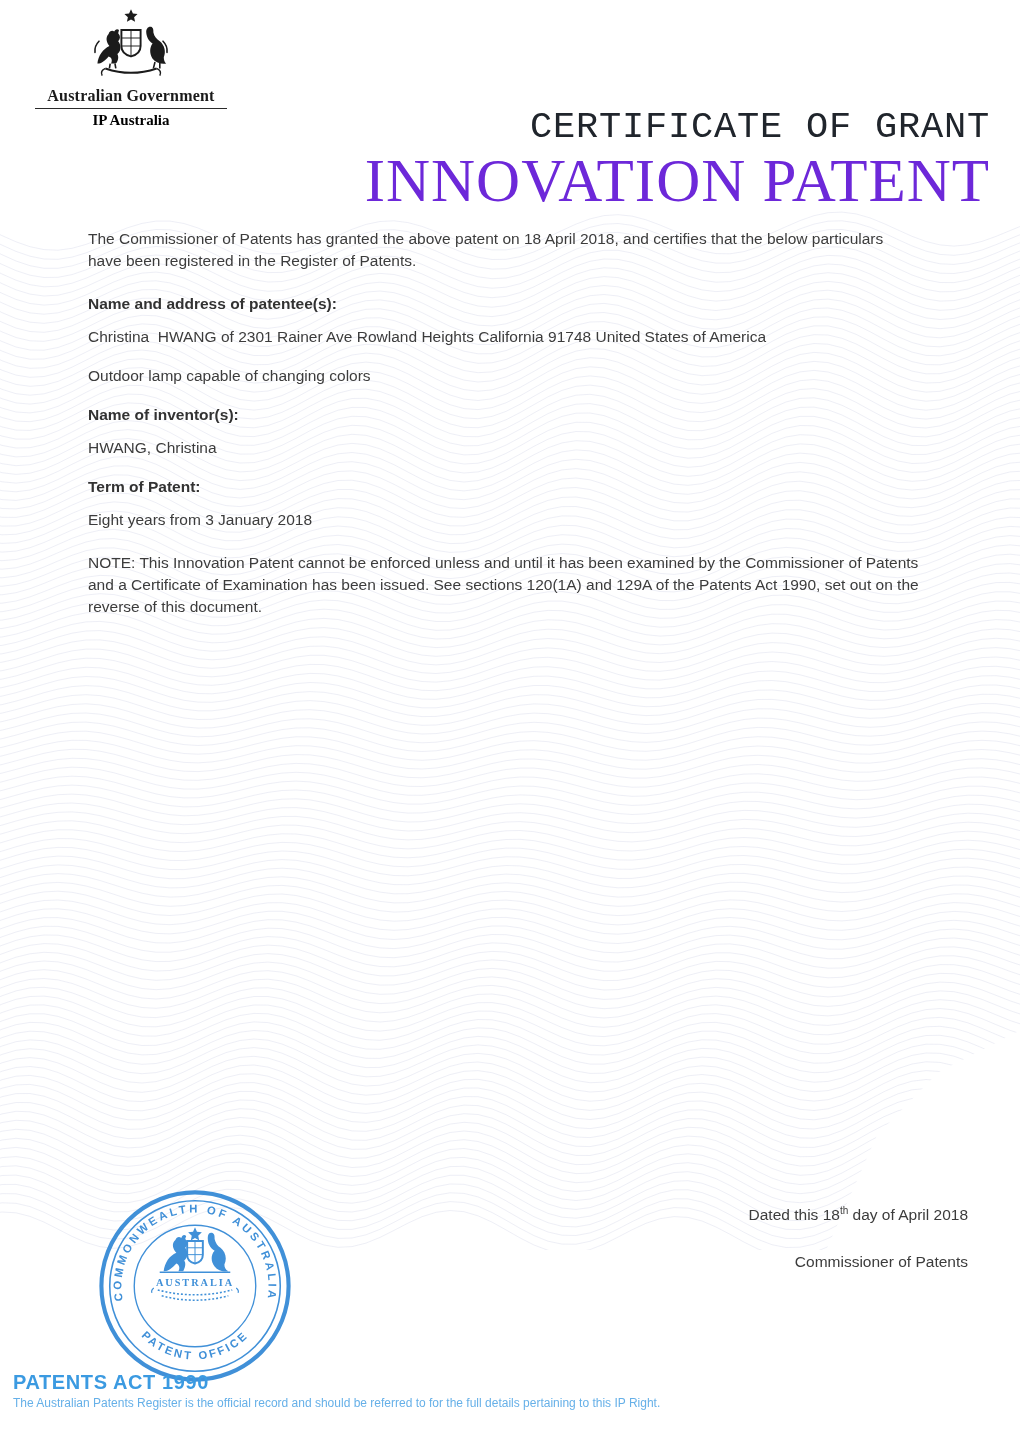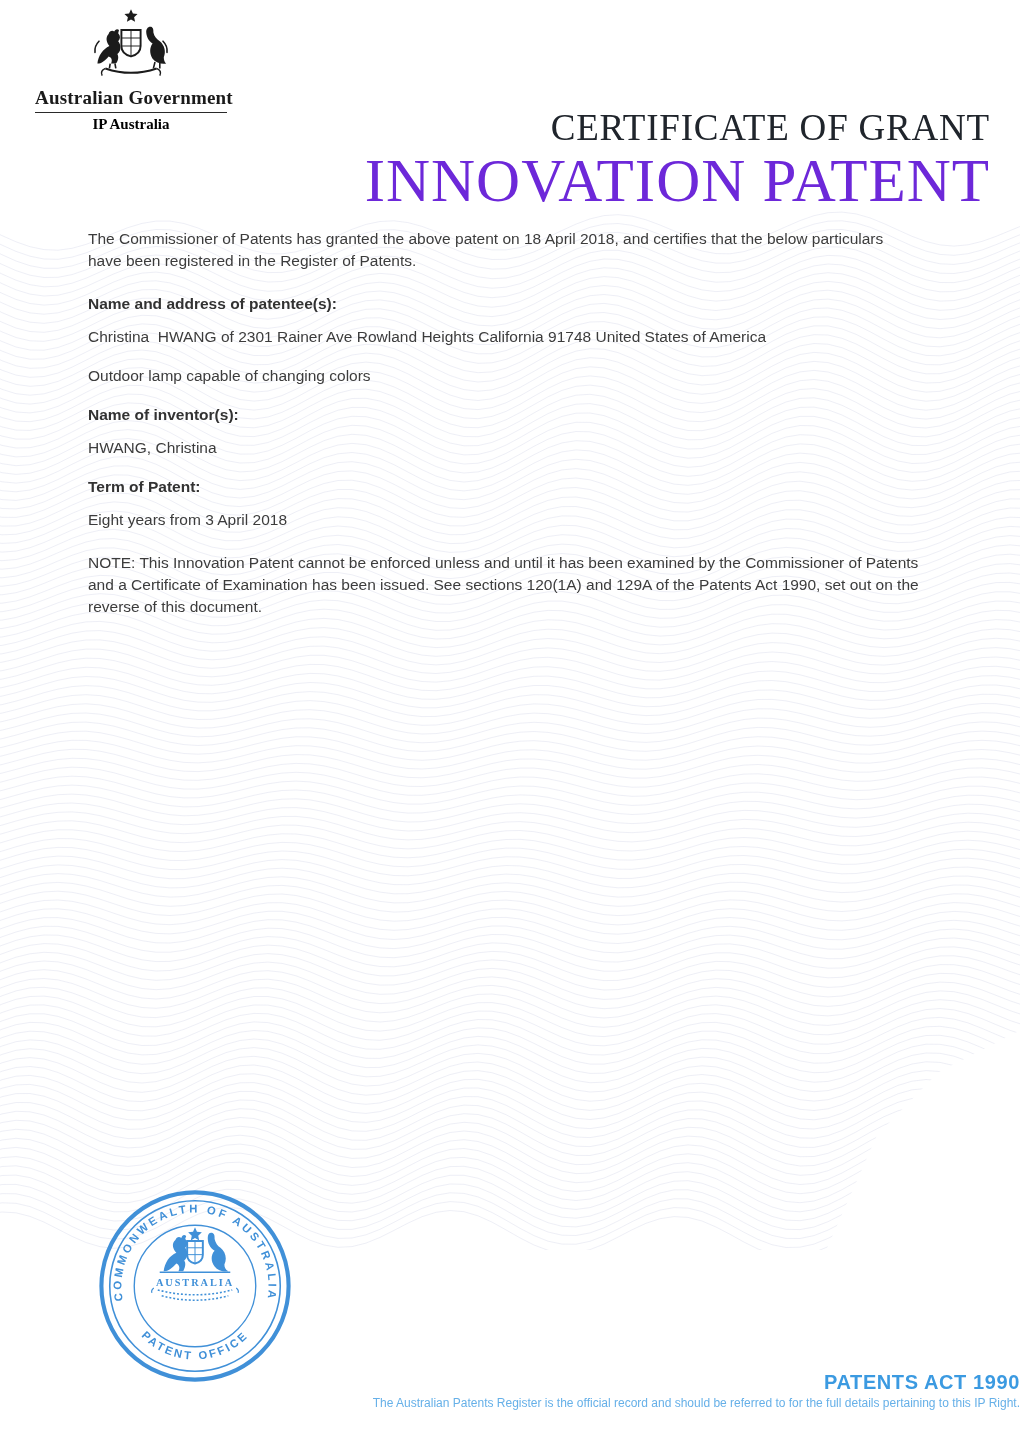--- a/index.html
+++ b/index.html
@@ -27,21 +27,21 @@
     position: absolute;
     left: 35px; top: 6px;
     width: 192px;
     text-align: center;
     z-index: 2;
   }
   .coat-of-arms { display: block; margin: 0 auto; }
   .gov-label {
     font-family: "Liberation Serif", serif;
     font-weight: 700;
-    font-size: 19px;
+    font-size: 16px;
     color: #1a1a1a;
     letter-spacing: 0.2px;
     margin-top: 1px;
     white-space: nowrap;
   }
   .logo-divider {
     border: 0;
     border-top: 1.8px solid #2a2a2a;
     margin: 3px 0 3px 0;
   }
@@ -53,21 +53,21 @@
   }
 
   .titles {
     position: absolute;
     top: 108px; right: 30px;
     text-align: right;
     z-index: 2;
     white-space: nowrap;
   }
   .cert-title {
-    font-family: Liberation Serif, serif;
+    font-family: Liberation Mono, monospace;
     font-weight: 400;
     font-size: 37px;
     line-height: 1.08;
     color: #20252c;
     letter-spacing: 0.8px;
   }
   .patent-title {
     font-family: "Liberation Serif", serif;
     font-weight: 400;
     font-size: 61px;
@@ -107,21 +107,21 @@
     line-height: 22px;
     color: #3c3c3c;
     z-index: 2;
   }
   .dated-line sup { font-size: 10px; vertical-align: super; line-height: 0; }
   .signatory { margin-top: 25px; }
 
   .act-block {
     position: absolute;
     left: 13px; right: 0; top: 1370px;
-    text-align: right;
+    text-align: left;
     z-index: 2;
   }
   .act-title {
     font-weight: 700;
     font-size: 20px;
     line-height: 1.2;
     color: #3b9ae1;
     letter-spacing: 0.6px;
   }
   .register-note {
@@ -290,21 +290,21 @@
       <div class="field-value">Outdoor lamp capable of changing colors</div>
     </div>
 
     <div class="field">
       <div class="field-label">Name of inventor(s):</div>
       <div class="field-value">HWANG, Christina</div>
     </div>
 
     <div class="field">
       <div class="field-label">Term of Patent:</div>
-      <div class="field-value">Eight years from 3 April 2018</div>
+      <div class="field-value">Eight years from 3 January 2018</div>
     </div>
 
     <div class="note-paragraph">NOTE: This Innovation Patent cannot be enforced unless and until it has been examined by the Commissioner of Patents and a Certificate of Examination has been issued. See sections 120(1A) and 129A of the Patents Act 1990, set out on the reverse of this document.</div>
   </div>
 
   <svg class="seal" width="196" height="196" viewBox="0 0 200 200">
     <defs>
       <path id="sealTopArc" d="M29.5,125.6 A75,75 0 1 1 170.5,125.6"></path>
       <path id="sealBottomArc" d="M38.6,143 A75,75 0 0 0 161.4,143"></path>
     </defs>
@@ -330,19 +330,25 @@
 
     <text x="100" y="100" text-anchor="middle" font-family="Liberation Serif, serif" font-size="10.5" font-weight="700" fill="#4090d8" letter-spacing="2">AUSTRALIA</text>
 
     <g fill="none" stroke="#4090d8">
       <path stroke-width="1.6" stroke-dasharray="2 2" d="M62,104 Q100,114 138,104"></path>
       <path stroke-width="1.6" stroke-dasharray="2 2" d="M66,110 Q100,119 134,110"></path>
       <path stroke-width="1.2" d="M58,102 q-3,2 -2,5 M142,102 q3,2 2,5"></path>
     </g>
   </svg>
 
+  <div class="dated-block">
+    <div class="dated-line">
+      <span>Dated this 18</span><sup>th</sup><span> day of April 2018</span>
+    </div>
+    <div class="signatory">Commissioner of Patents</div>
+  </div>
 
   <div class="act-block">
     <div class="act-title">PATENTS ACT 1990</div>
     <div class="register-note">The Australian Patents Register is the official record and should be referred to for the full details pertaining to this IP Right.</div>
   </div>
 
 </div>
 
 </body></html>

